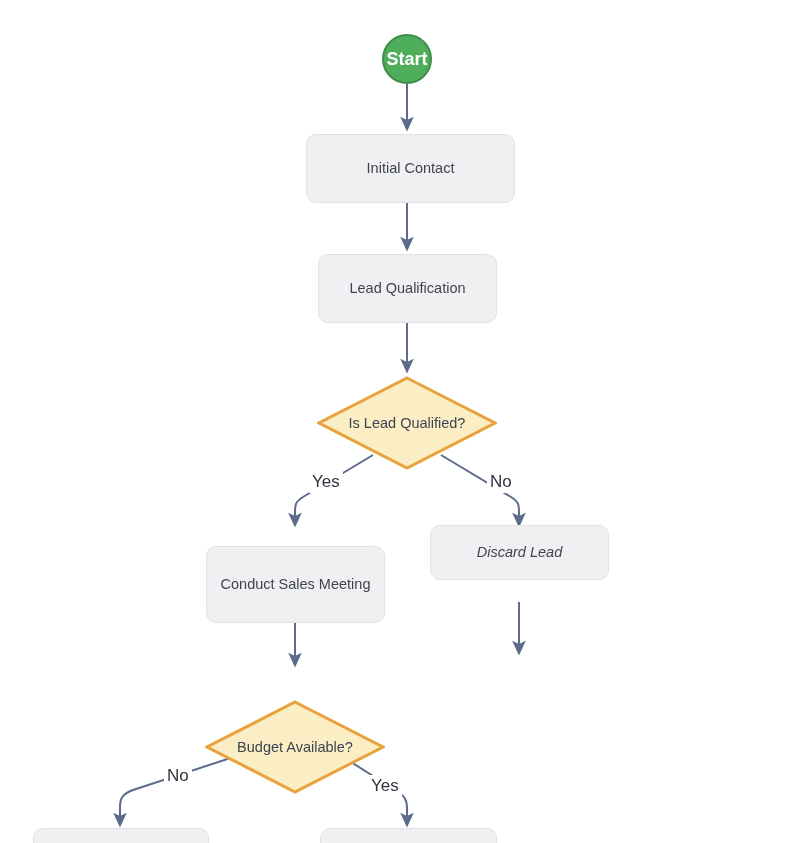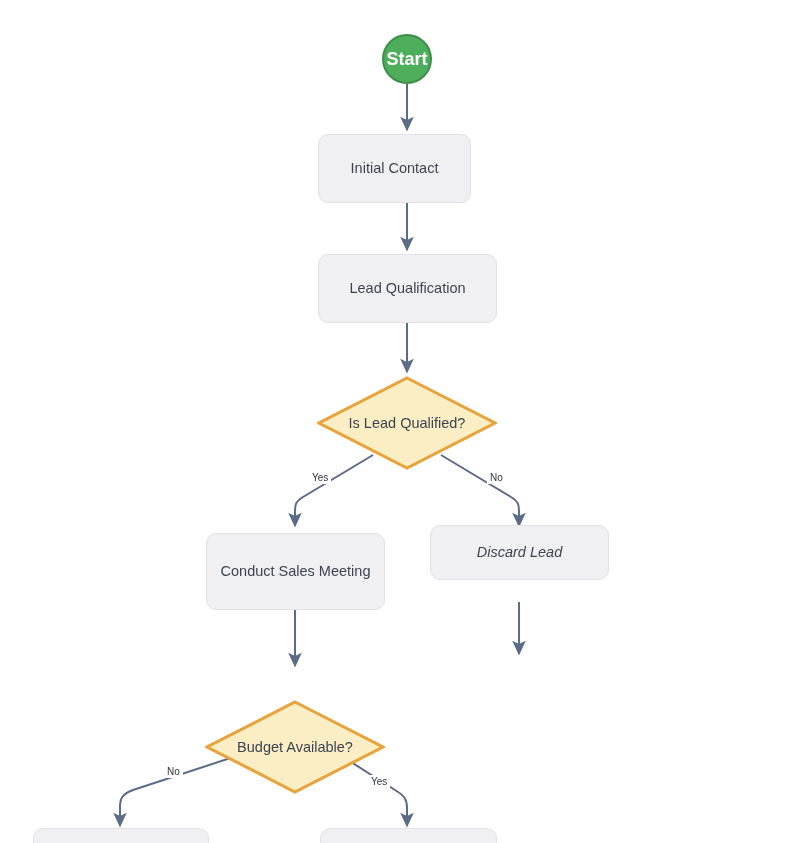--- a/index.html
+++ b/index.html
@@ -100,21 +100,21 @@
   .badge-icon {
     width: 14px;
     height: 14px;
     display: block;
     flex: 0 0 auto;
   }
   .edge-label {
     position: absolute;
     background: #ffffff;
     color: #2f333d;
-    font-size: 10px;
+    font-size: 17px;
     padding: 1px 3px;
     white-space: nowrap;
     z-index: 5;
   }
 </style>
 </head>
 <body>
 
 <div id="canvas">
 
@@ -141,36 +141,36 @@
 
     <path d="M261,748 L133,790 C122,794 120,799 120,807 L120,820" stroke="#5b6b88" stroke-width="2" fill="none" marker-end="url(#arrowhead)"></path>
 
     <path d="M329,748 L395,790 C405,796 407,800 407,808 L407,820" stroke="#5b6b88" stroke-width="2" fill="none" marker-end="url(#arrowhead)"></path>
   </svg>
 
   <div class="node node-start" style="left:382px; top:34px; width:50px; height:50px;">
     <span>Start</span>
   </div>
 
-  <div class="node node-process" style="left:318px; top:134px; width:153px; height:69px;justify-content:center;">
+  <div class="node node-process" style="left:306px; top:134px; width:209px; height:69px;justify-content:center;">
     <span>Initial Contact</span>
   </div>
 
   <div class="node node-process" style="left:318px; top:254px; width:179px; height:69px;">
     <span>Lead Qualification</span>
   </div>
 
   <div class="node node-decision" style="left:317px; top:376px; width:180px; height:94px;">
     <svg class="diamond-shape" viewBox="0 0 180 94" preserveAspectRatio="none">
       <polygon points="90,2 178,47 90,92 2,47" fill="#fbeec4" stroke="#e8a33d" stroke-width="3"></polygon>
     </svg>
     <span class="decision-label">Is Lead Qualified?</span>
   </div>
 
-  <div class="node node-process" style="left:206px; top:533px; width:179px; height:77px;text-align:right;">
+  <div class="node node-process" style="left:206px; top:546px; width:179px; height:77px;text-align:right;">
     <span>Conduct Sales Meeting</span>
   </div>
 
   <div class="node node-process" style="left:430px; top:525px; width:179px; height:55px;font-style:italic;">
     <span>Discard Lead</span>
   </div>
 
   <div class="node node-decision" style="left:205px; top:700px; width:180px; height:94px;">
     <svg class="diamond-shape" viewBox="0 0 180 94" preserveAspectRatio="none">
       <polygon points="90,2 178,47 90,92 2,47" fill="#fbeec4" stroke="#e8a33d" stroke-width="3"></polygon>

